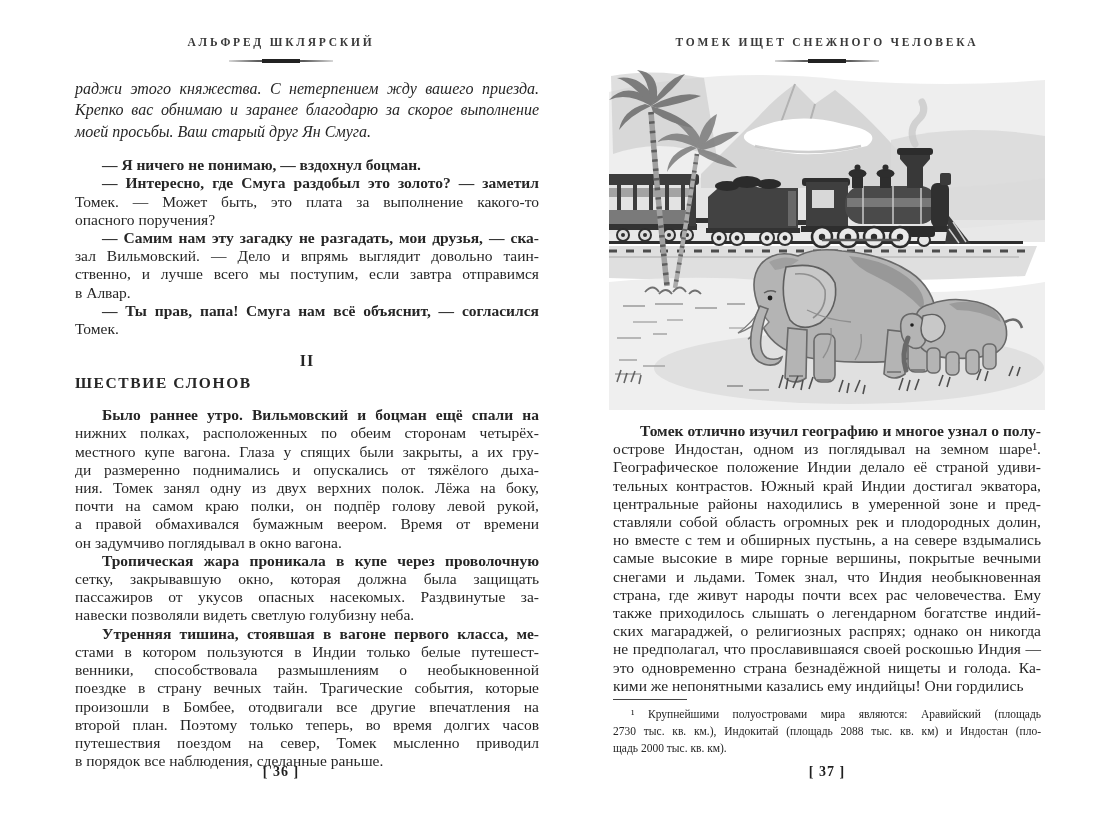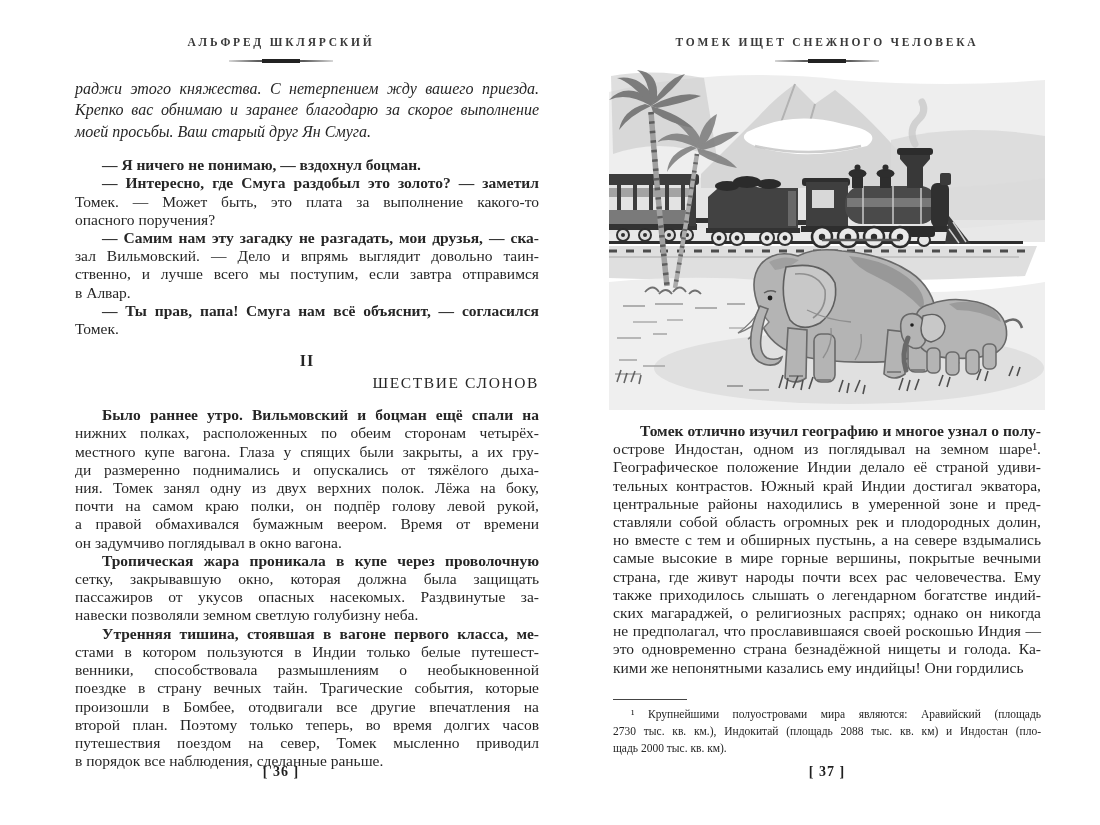--- a/index.html
+++ b/index.html
@@ -41,21 +41,21 @@
   }
   .line { text-align:justify; text-align-last:justify; }
   .line.last { text-align-last:left; }
   .para.indent .line.first { text-indent:27px;font-weight:bold; }
   .para.letter { font-style:italic; font-size:16px; line-height:21.4px; margin-bottom:14px; }
   .chapter-no {
     margin-top:13px; text-align:center; font-weight:bold;
     font-size:16px; line-height:20px; letter-spacing:1px;
   }
   .chapter-title {
-    text-align:right; font-weight:normal; font-size:15.5px;
+    text-align:left; font-weight:bold; font-size:15.5px;
     line-height:24px; letter-spacing:1.6px; margin-bottom:11px; white-space:nowrap;
   }
 
   
   .illustration {
     position:absolute; left:-4px; top:70px; width:436px; height:340px;
     margin:0; overflow:visible;
   }
   .right-text {
     position:absolute; left:0; right:0; top:422px;
@@ -123,21 +123,21 @@
           <div class="line">ди размеренно поднимались и опускались от тяжёлого дыха-</div>
           <div class="line">ния. Томек занял одну из двух верхних полок. Лёжа на боку,</div>
           <div class="line">почти на самом краю полки, он подпёр голову левой рукой,</div>
           <div class="line">а правой обмахивался бумажным веером. Время от времени</div>
           <div class="line last">он задумчиво поглядывал в окно вагона.</div>
         </div>
       <div class="para indent">
           <div class="line first">Тропическая жара проникала в купе через проволочную</div>
           <div class="line">сетку, закрывавшую окно, которая должна была защищать</div>
           <div class="line">пассажиров от укусов опасных насекомых. Раздвинутые за-</div>
-          <div class="line last">навески позволяли земном светлую голубизну неба.</div>
+          <div class="line last">навески позволяли видеть светлую голубизну неба.</div>
         </div>
       <div class="para indent">
           <div class="line first">Утренняя тишина, стоявшая в вагоне первого класса, ме-</div>
           <div class="line">стами в котором пользуются в Индии только белые путешест-</div>
           <div class="line">венники, способствовала размышлениям о необыкновенной</div>
           <div class="line">поездке в страну вечных тайн. Трагические события, которые</div>
           <div class="line">произошли в Бомбее, отодвигали все другие впечатления на</div>
           <div class="line">второй план. Поэтому только теперь, во время долгих часов</div>
           <div class="line">путешествия поездом на север, Томек мысленно приводил</div>
           <div class="line last">в порядок все наблюдения, сделанные раньше.</div>
@@ -363,20 +363,21 @@
     <div class="right-text">
       <div class="para indent">
           <div class="line first">Томек отлично изучил географию и многое узнал о полу-</div>
           <div class="line">острове Индостан, одном из поглядывал на земном шаре¹.</div>
           <div class="line">Географическое положение Индии делало её страной удиви-</div>
           <div class="line">тельных контрастов. Южный край Индии достигал экватора,</div>
           <div class="line">центральные районы находились в умеренной зоне и пред-</div>
           <div class="line">ставляли собой область огромных рек и плодородных долин,</div>
           <div class="line">но вместе с тем и обширных пустынь, а на севере вздымались</div>
           <div class="line">самые высокие в мире горные вершины, покрытые вечными</div>
+          <div class="line">снегами и льдами. Томек знал, что Индия необыкновенная</div>
           <div class="line">страна, где живут народы почти всех рас человечества. Ему</div>
           <div class="line">также приходилось слышать о легендарном богатстве индий-</div>
           <div class="line">ских магараджей, о религиозных распрях; однако он никогда</div>
           <div class="line">не предполагал, что прославившаяся своей роскошью Индия —</div>
           <div class="line">это одновременно страна безнадёжной нищеты и голода. Ка-</div>
           <div class="line last">кими же непонятными казались ему индийцы! Они гордились</div>
         </div>
     </div>
 
     <div class="footnote-rule"></div>

